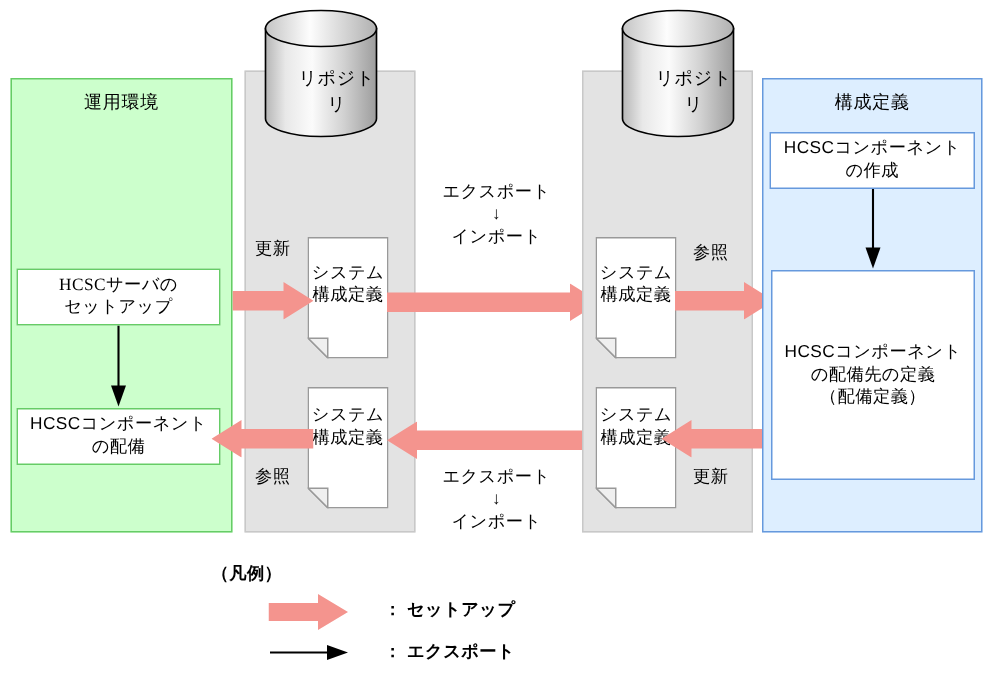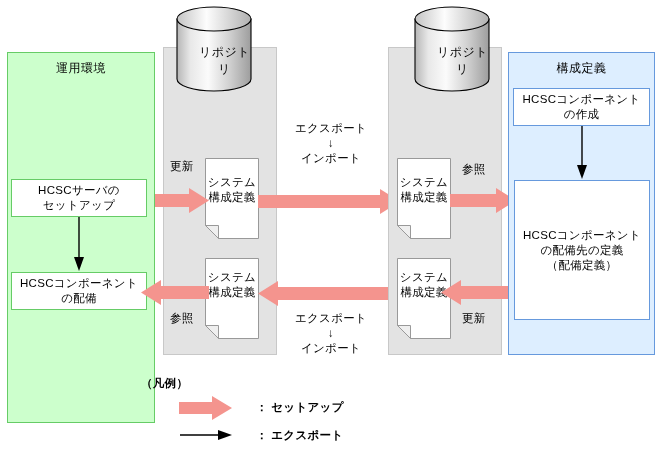--- a/index.html
+++ b/index.html
@@ -118,25 +118,25 @@
     letter-spacing: 0.3px;
     white-space: nowrap;
     font-weight: bold;
   }
 </style>
 </head>
 <body>
 
 <div id="canvas">
 
-  <div class="panel panel-ops" style="left:7px; top:52px; width:148px; height:371px;">
+  <div class="panel panel-ops" style="left:7px; top:52px; width:148px; height:303px;">
     <div class="panel-title" style="top:8px;">運用環境</div>
   </div>
 
-  <div class="pbox pbox-green" style="left:11px; top:179px; width:136px; height:38px;">HCSCサーバの
+  <div class="pbox pbox-green" style="left:11px; top:179px; width:136px; height:38px;font-family:Liberation Serif, serif;">HCSCサーバの
 セットアップ</div>
 
   <div class="pbox pbox-green" style="left:11px; top:272px; width:136px; height:38px;">HCSCコンポーネント
 の配備</div>
 
   <div class="arrow" style="left:72px; top:217px;">
     <svg width="14" height="56" viewBox="0 0 14 56">
       <line x1="7" y1="0" x2="7" y2="43" stroke="#000000" stroke-width="1.4"></line>
       <polygon points="7,54 2,40 12,40" fill="#000000"></polygon>
     </svg>

